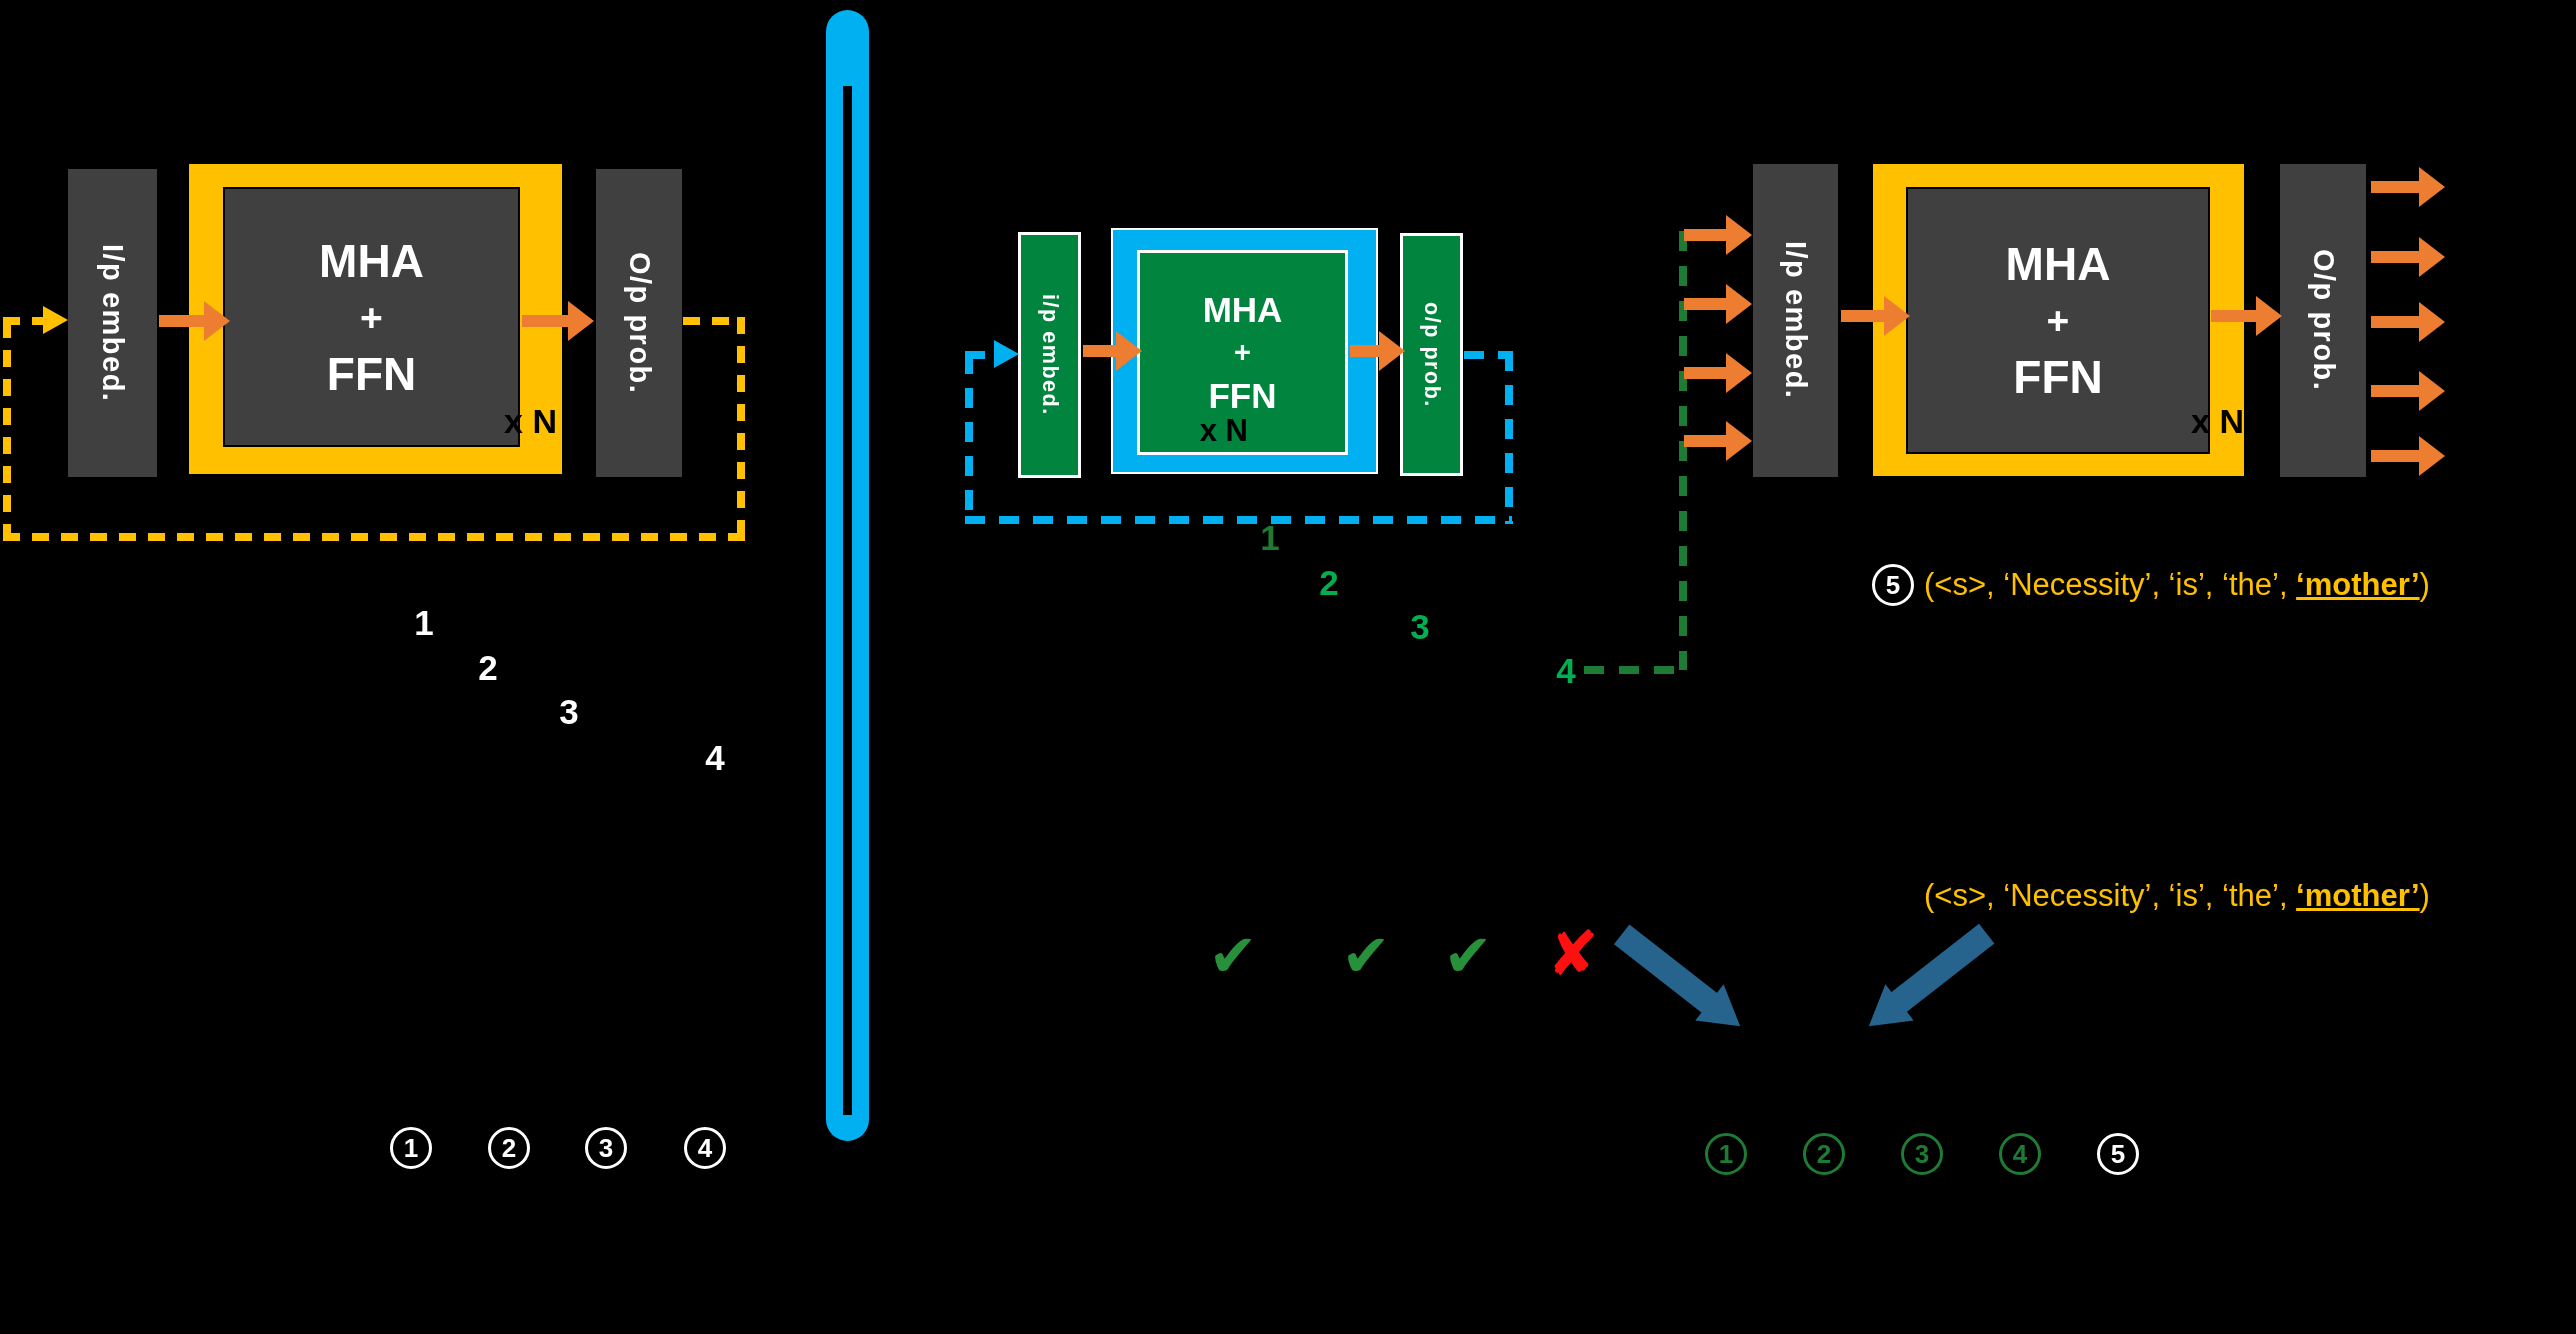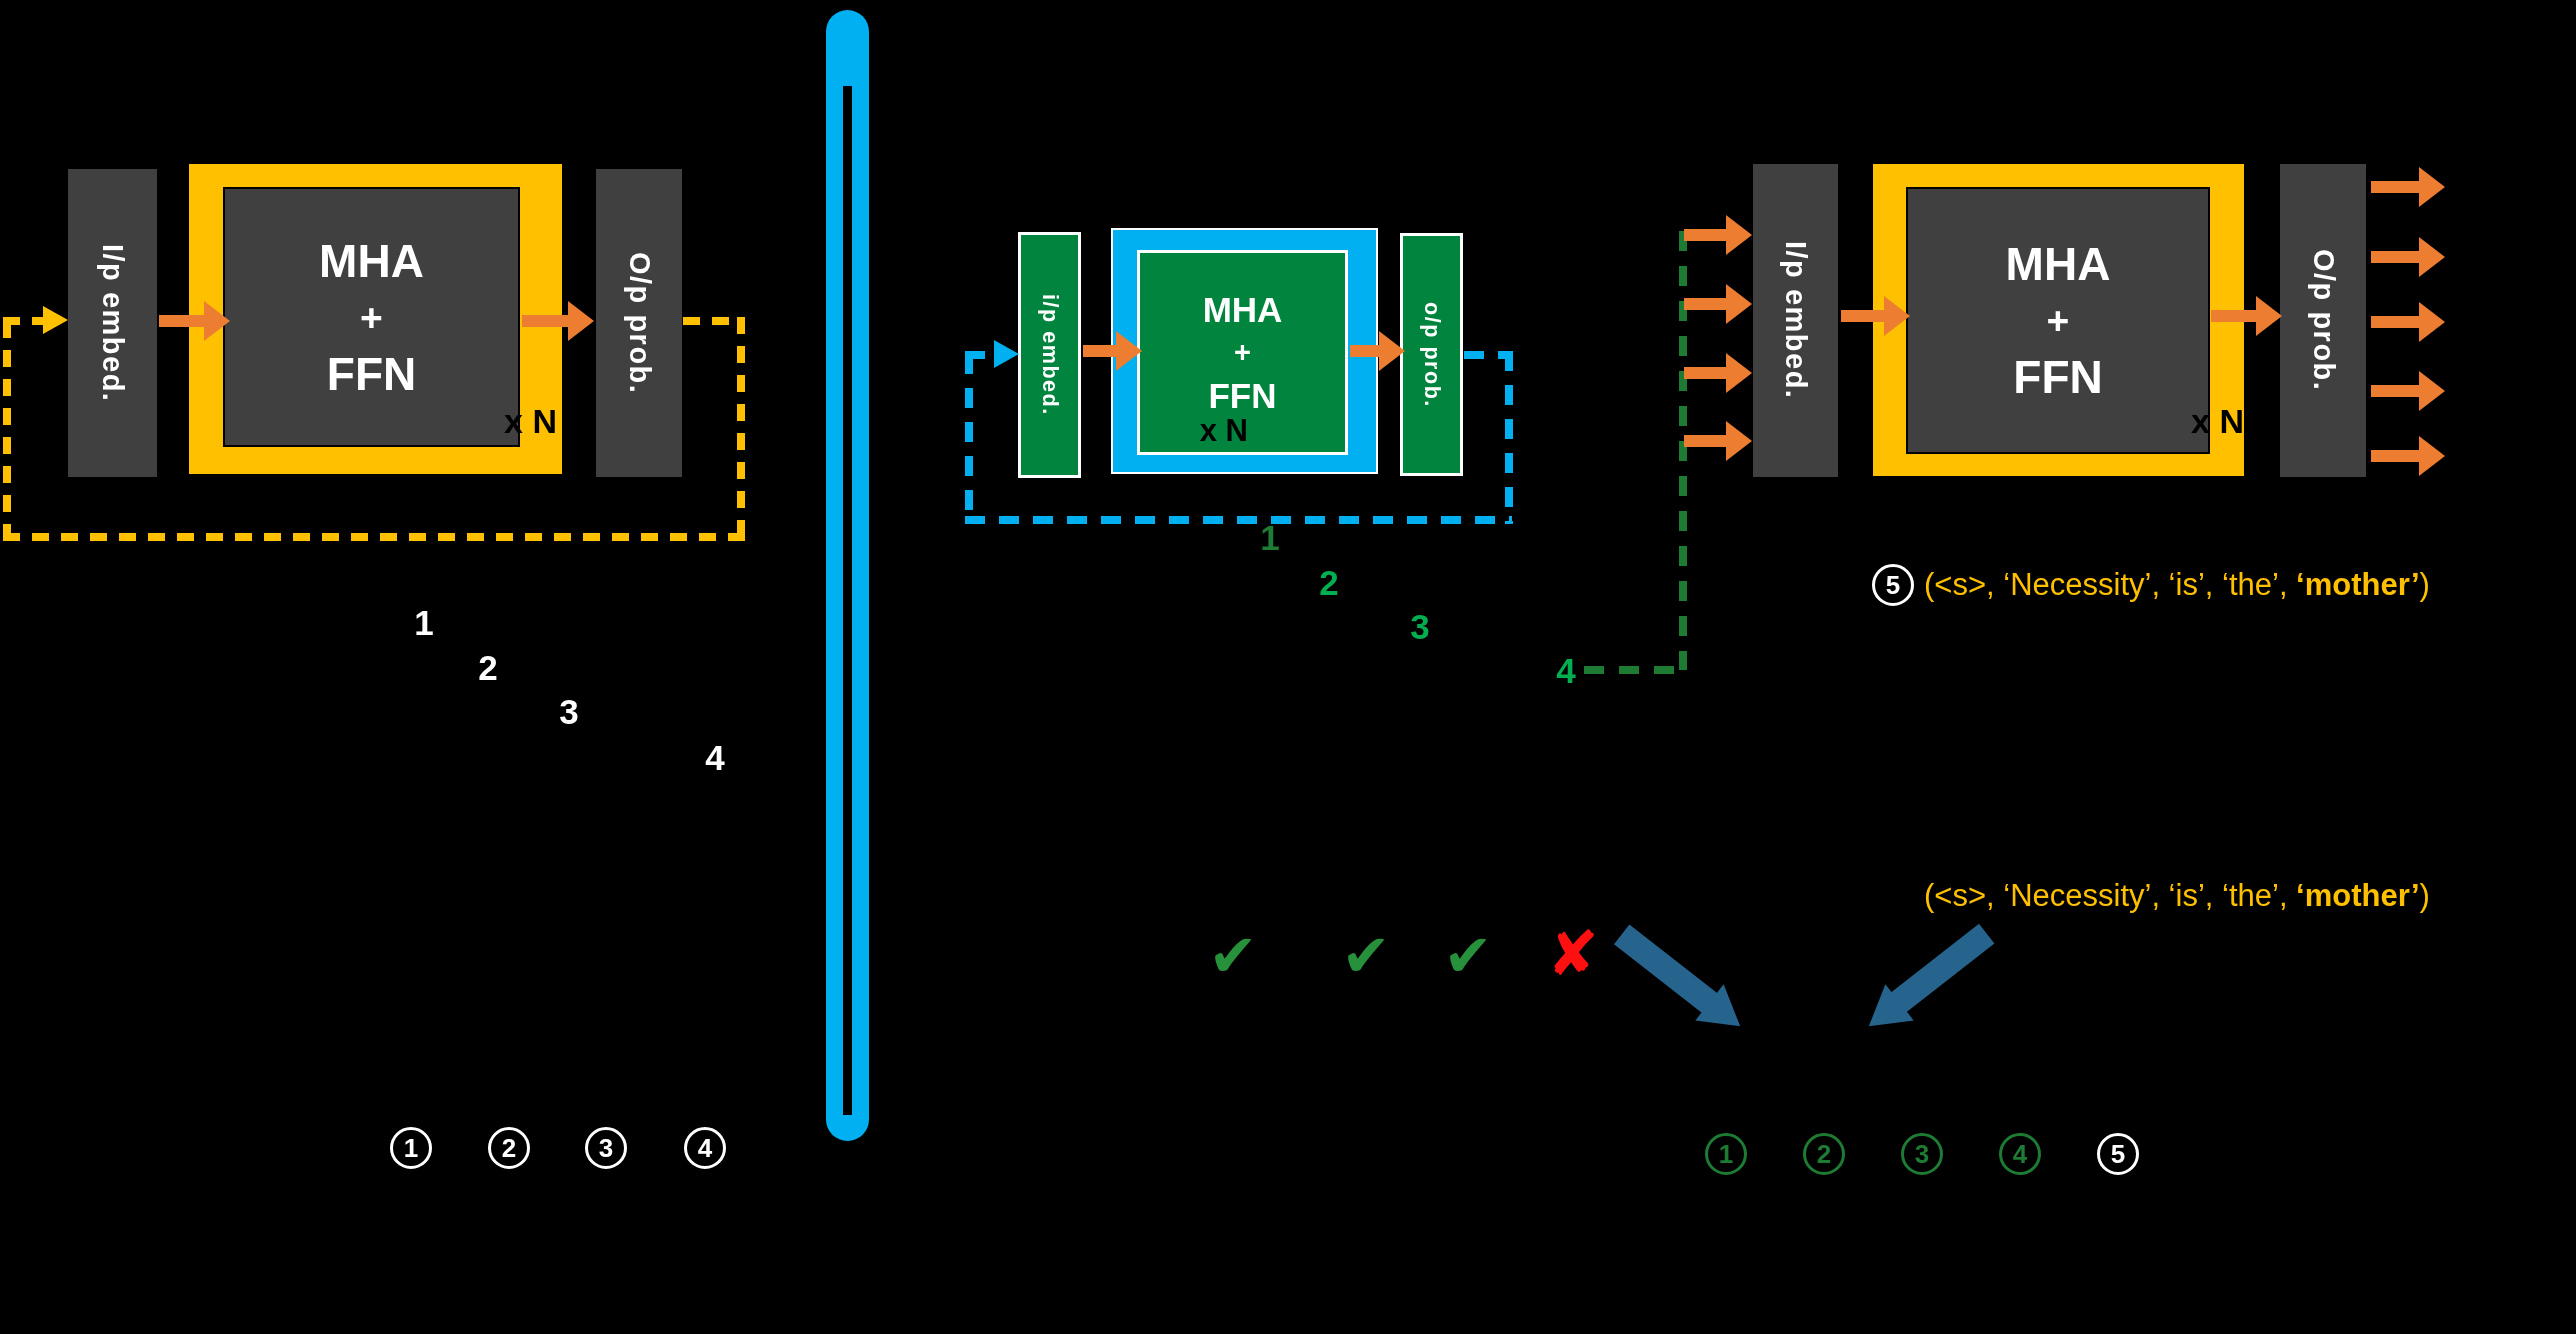--- a/index.html
+++ b/index.html
@@ -58,21 +58,21 @@
   .num{position:absolute;transform:translate(-50%,-50%);font-weight:bold;font-size:35px;line-height:1;}
   .num.w{color:#fff;}
   .num.dg{color:#1E7B34;}
   .num.bg2{color:#00B050;}
   .circ{position:absolute;width:42px;height:42px;border-radius:50%;border:3.1px solid #fff;
         box-sizing:border-box;display:flex;align-items:center;justify-content:center;
         color:#fff;font-weight:bold;font-size:26px;transform:translate(-50%,-50%);line-height:1;}
   .circ.green{border-color:#1E7B34;color:#1E7B34;}
   .gold{position:absolute;transform:translateY(-50%);color:#FFC000;font-size:31px;
         white-space:nowrap;}
-  .gold b{font-weight:bold;}
+  .gold b{font-weight:bold;text-decoration:underline;}
   .mark{position:absolute;transform:translate(-50%,-50%);font-weight:bold;font-size:59px;
         font-family:"DejaVu Sans",sans-serif;line-height:1;}
   .mark.ok{color:#27903B;}
   .mark.no{color:#FF1010;font-size:62px;}
 </style>
 </head>
 <body>
 
 <div class="gbox" style="left:68px;top:169px;width:89px;height:308px;">
   <div class="vwrap">

